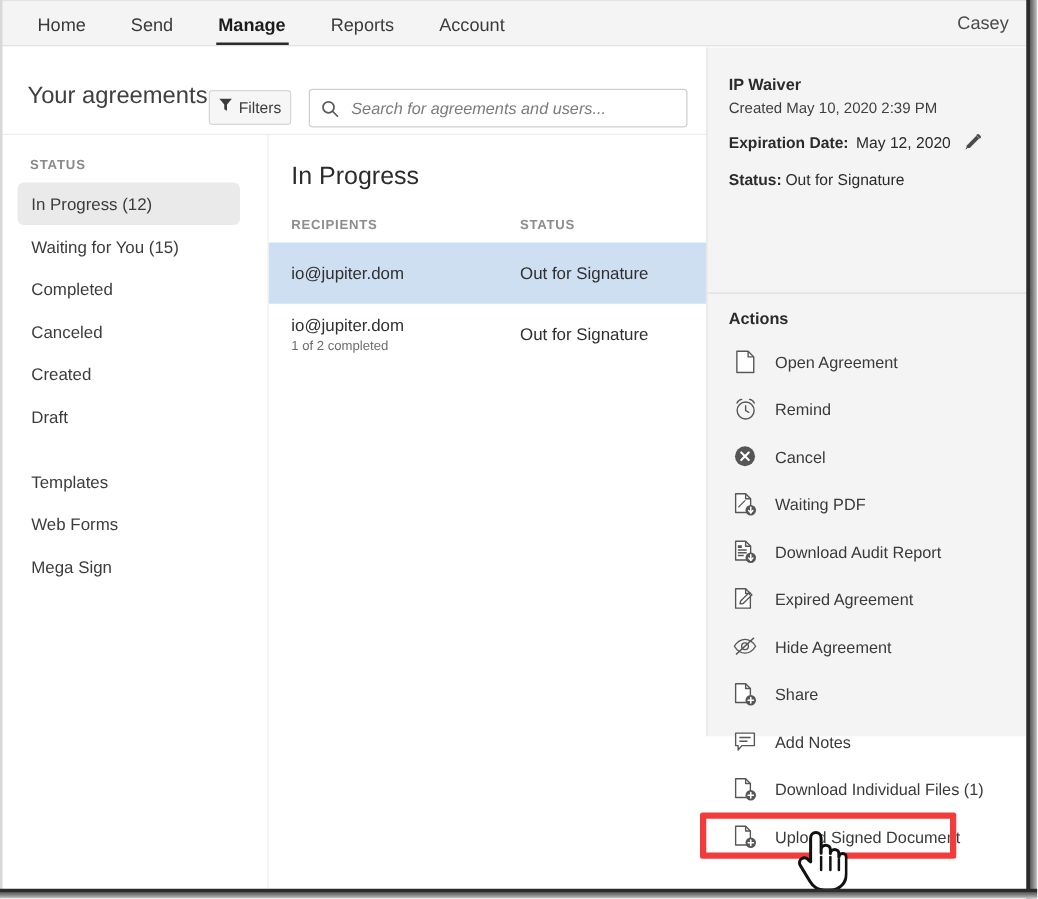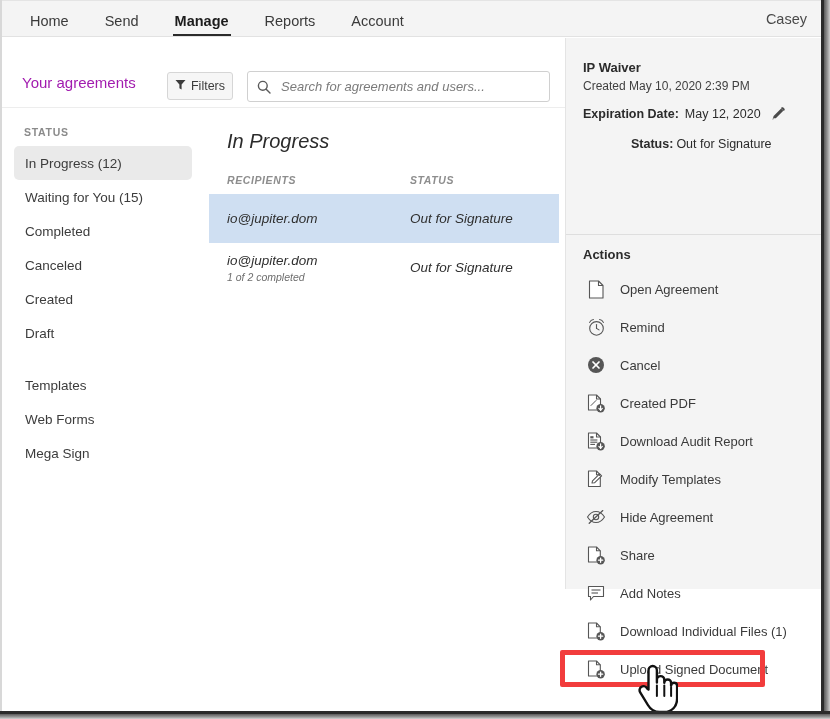--- a/index.html
+++ b/index.html
@@ -82,23 +82,23 @@
   .page-header {
     position: absolute;
     left: 2px; top: 38px;
     width: 563px; height: 70px;
     background: #ffffff;
     border-bottom: 1px solid #ededed;
     box-sizing: border-box;
   }
   .page-title {
     position: absolute;
-    left: 20px; top: 36px;
-    font-size: 15px;
-    color: #a21caf;
+    left: 20px; top: 28px;
+    font-size: 19px;
+    color: #404040;
     font-weight: 400;
     white-space: nowrap;
   }
   .filters-btn {
     position: absolute;
     left: 165px; top: 34px;
     width: 66px; height: 28px;
     background: #f6f6f6;
     border: 1px solid #d6d6d6;
     border-radius: 3px;
@@ -166,25 +166,24 @@
     cursor: pointer;
     box-sizing: border-box;
     white-space: nowrap;
   }
   .sidebar-item.selected { background: #eaeaea; }
   .sidebar-gap { height: 18px; }
 
   
   .main {
     position: absolute;
-    left: 209px; top: 108px;
+    left: 215px; top: 108px;
     width: 350px; height: 603px;
     background: #ffffff;
     box-sizing: border-box;
-    font-style: italic;
   }
   .main-title {
     position: absolute;
     left: 18px; top: 22px;
     font-size: 20px;
     color: #2b2b2b;
     white-space: nowrap;
   }
   .col-head {
     position: absolute;
@@ -237,21 +236,21 @@
 
   .doc-name { font-size: 13px; font-weight: 700; color: #2b2b2b; }
   .doc-created { font-size: 12px; color: #3f3f3f; margin-top: 4px; }
 
   .field-row { margin-top: 13px; display: flex; align-items: center; }
   .field-label { font-size: 12.5px; font-weight: 700; color: #2b2b2b; }
   .field-value { font-size: 12.5px; color: #2b2b2b; margin-left: 6px; }
   .pencil-btn { margin-left: 10px; display: flex; align-items: center; cursor: pointer; }
 
   .field-block { margin-top: 14px; font-size: 12.5px; color: #2b2b2b; line-height: 1.5; }
-  .field-block .field-label { margin-right: 3px; margin-left: 48px; }
+  .field-block .field-label { margin-right: 3px; }
 
   .detail-divider {
     position: absolute;
     left: 0; top: 196px;
     width: 256px; height: 1px;
     background: #dedede;
   }
 
   .actions-title {
     position: absolute;
@@ -492,21 +491,21 @@
           <svg width="19" height="19" viewBox="0 0 19 19">
             <path d="M1.5 1 L9.5 1 L13.5 5 L13.5 16 L1.5 16 Z" fill="#ffffff" stroke="#565656" stroke-width="1.1" stroke-linejoin="round"></path>
             <path d="M9.5 1 L9.5 5 L13.5 5" fill="none" stroke="#565656" stroke-width="1.1" stroke-linejoin="round"></path>
             <path d="M4 11.5 L9 6.5" stroke="#565656" stroke-width="1" stroke-linecap="round"></path>
             <circle cx="13.6" cy="14.2" r="4.2" fill="#565656"></circle>
             <line x1="13.6" y1="11.8" x2="13.6" y2="16.2" stroke="#ffffff" stroke-width="1.2" stroke-linecap="round"></line>
             <line x1="11.9" y1="14.4" x2="13.6" y2="16.2" stroke="#ffffff" stroke-width="1.2" stroke-linecap="round"></line>
             <line x1="15.3" y1="14.4" x2="13.6" y2="16.2" stroke="#ffffff" stroke-width="1.2" stroke-linecap="round"></line>
           </svg>
         </span>
-        <span class="action-label">Created PDF</span>
+        <span class="action-label">Waiting PDF</span>
       </div>
 
       <div class="action-item">
         <span class="action-icon">
           <svg width="19" height="19" viewBox="0 0 19 19">
             <path d="M1.5 1 L9.5 1 L13.5 5 L13.5 16 L1.5 16 Z" fill="#ffffff" stroke="#565656" stroke-width="1.1" stroke-linejoin="round"></path>
             <path d="M9.5 1 L9.5 5 L13.5 5" fill="none" stroke="#565656" stroke-width="1.1" stroke-linejoin="round"></path>
             <rect x="3.3" y="4.2" width="3.2" height="2.2" fill="#565656"></rect>
             <line x1="3.3" y1="8" x2="10.4" y2="8" stroke="#565656" stroke-width="1.1"></line>
             <line x1="3.3" y1="10.2" x2="10.4" y2="10.2" stroke="#565656" stroke-width="1.1"></line>
@@ -522,21 +521,21 @@
 
       <div class="action-item">
         <span class="action-icon">
           <svg width="19" height="19" viewBox="0 0 19 19">
             <path d="M1.5 1 L9.5 1 L13.3 4.8 L13.3 16.5 L1.5 16.5 Z" fill="#ffffff" stroke="#565656" stroke-width="1.1" stroke-linejoin="round"></path>
             <path d="M9.5 1 L9.5 4.8 L13.3 4.8" fill="none" stroke="#565656" stroke-width="1.1" stroke-linejoin="round"></path>
             <path d="M5 13 L5.5 10.8 L12.6 3.9 L14.6 5.9 L7.5 12.8 Z" fill="#ffffff" stroke="#565656" stroke-width="1.1" stroke-linejoin="round"></path>
             <line x1="11.8" y1="4.7" x2="13.8" y2="6.7" stroke="#565656" stroke-width="1"></line>
           </svg>
         </span>
-        <span class="action-label">Modify Templates</span>
+        <span class="action-label">Expired Agreement</span>
       </div>
 
       <div class="action-item">
         <span class="action-icon">
           <svg width="20" height="16" viewBox="0 0 20 16">
             <path d="M1.5 8 C4 4 7 2.5 10 2.5 C13 2.5 16 4 18.5 8 C16 12 13 13.5 10 13.5 C7 13.5 4 12 1.5 8 Z" fill="none" stroke="#565656" stroke-width="1.1"></path>
             <circle cx="10" cy="8" r="2.7" fill="none" stroke="#565656" stroke-width="1.1"></circle>
             <line x1="3.2" y1="14.2" x2="16.8" y2="1.6" stroke="#565656" stroke-width="1.3" stroke-linecap="round"></line>
           </svg>
         </span>

